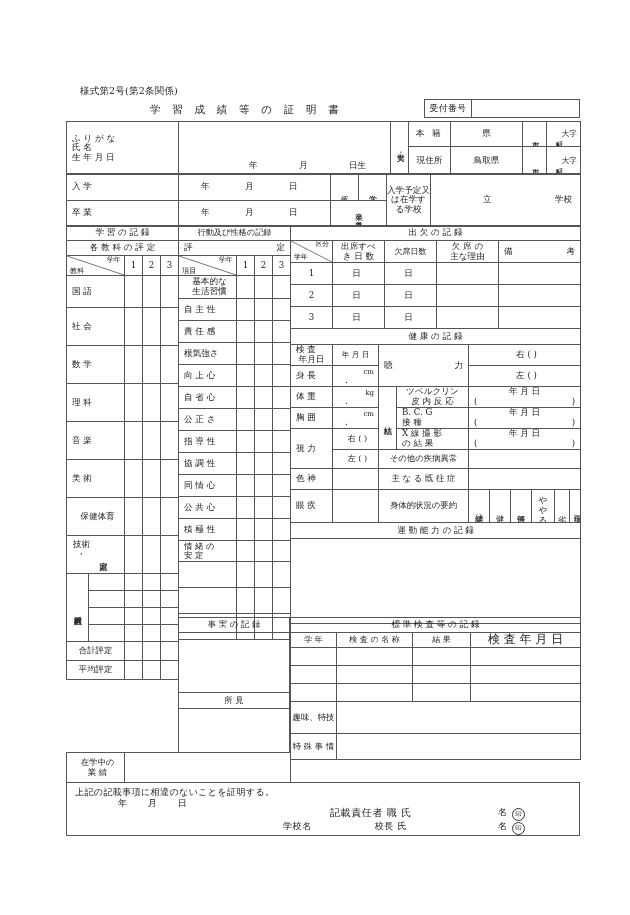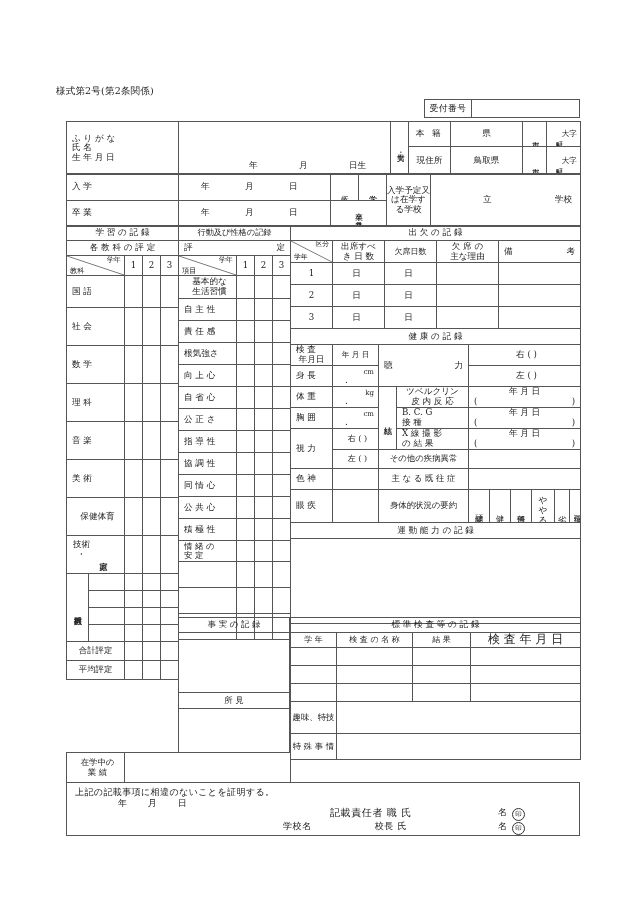--- a/index.html
+++ b/index.html
@@ -4,21 +4,21 @@
 <style>
   html,body{margin:0;padding:0;background:#ffffff;}
   body{
     width:630px;height:915px;
     font-family:"DejaVu Serif","Liberation Serif",serif;
     color:#1a1a1a;
     -webkit-font-smoothing:none;
   }
   #page{position:relative;width:630px;height:915px;box-sizing:border-box;}
 
-  .formno{position:absolute;left:56px;top:85px;font-size:9.5px;letter-spacing:.2px;}
+  .formno{position:absolute;left:80px;top:85px;font-size:9.5px;letter-spacing:.2px;}
 
   .title{position:absolute;left:150px;top:103px;font-size:10.5px;letter-spacing:4.2px;white-space:nowrap;}
 
   
   .recv{position:absolute;left:424px;top:99px;width:156px;height:19px;border:1px solid #555;display:flex;box-sizing:border-box;}
   .recv .lab{width:46px;border-right:1px solid #555;font-size:8.8px;display:flex;align-items:center;justify-content:center;letter-spacing:.5px;}
   .recv .val{flex:1;}
 
   table.grid{position:absolute;border-collapse:collapse;table-layout:fixed;}
   table.grid td{border:1px solid #555;padding:0;font-size:8.6px;vertical-align:middle;text-align:center;line-height:1.12;overflow:hidden;}
@@ -53,20 +53,21 @@
   .nm2{position:absolute;left:498px;top:820px;font-size:9px;}
   .seal{display:inline-block;width:11px;height:11px;border:1px solid #333;border-radius:50%;font-size:6.5px;line-height:10px;text-align:center;vertical-align:-1px;margin-left:5px;}
   .outer{position:absolute;left:66px;top:782px;width:514px;height:54px;border:1px solid #555;box-sizing:border-box;}
 </style>
 </head>
 <body>
 
 <div id="page">
 
   <div class="formno">様式第2号(第2条関係)</div>
+  <div class="title">学 習 成 績 等 の 証 明 書</div>
 
   <div class="recv">
     <div class="lab">受付番号</div>
     <div class="val"></div>
   </div>
 
   <table class="grid" style="left:66px;top:121px;width:514px;border-radius:12px;">
     <colgroup>
       <col style="width:112px">
         <col style="width:212px">

